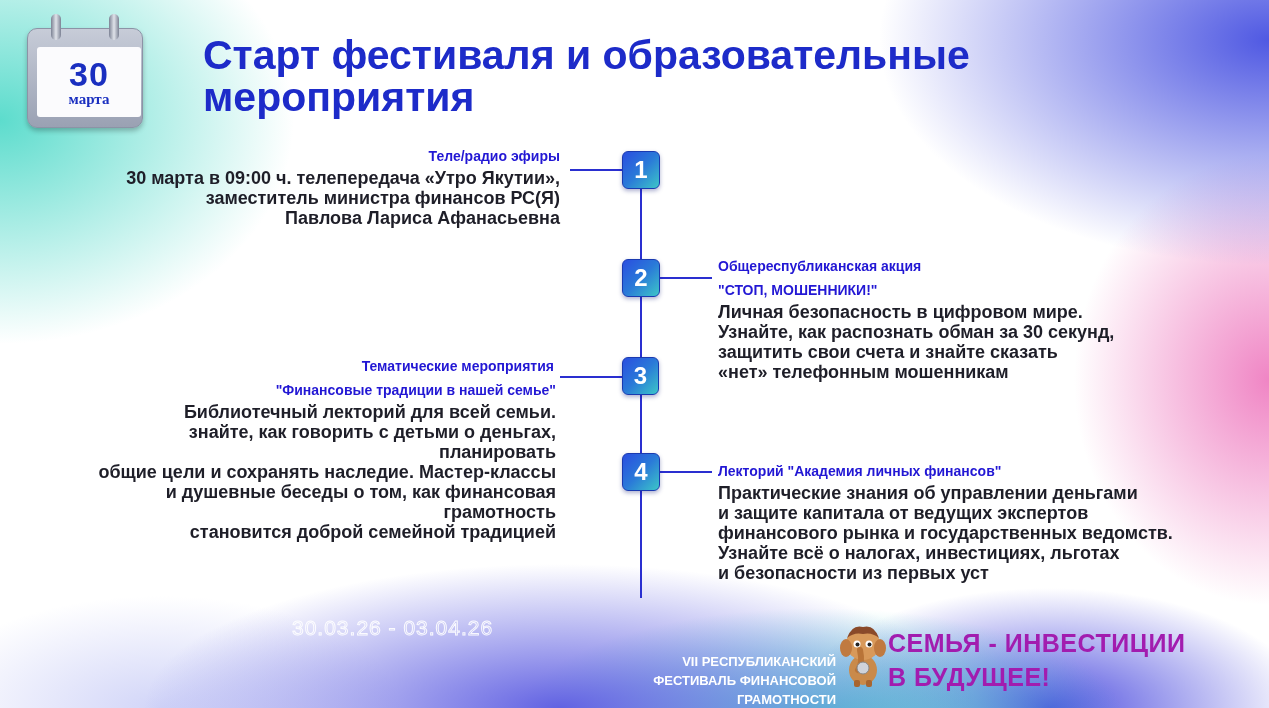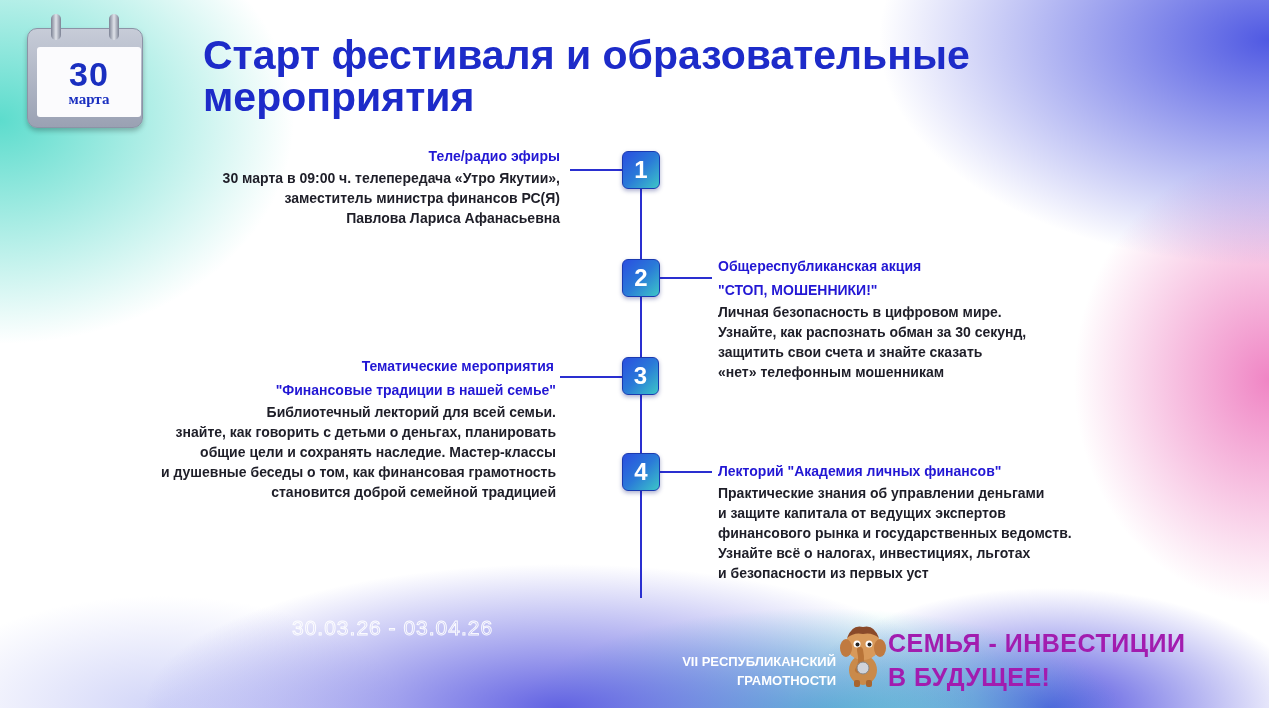--- a/index.html
+++ b/index.html
@@ -45,21 +45,21 @@
     font-family: "Liberation Sans", sans-serif; font-weight: 700;
     font-size: 41px; line-height: 42px; color: #1d2bc9; margin-left: 33px;
   }
 
   .section-title {
     font-family: "Liberation Sans", sans-serif; font-weight: 700;
     font-size: 14px; line-height: 24px; color: #2217d4;
   }
   .body-text {
     font-family: "Liberation Sans", sans-serif; font-weight: 700;
-    font-size: 14px; line-height: 20px; color: #1e1e28;
+    font-size: 18px; line-height: 20px; color: #1e1e28;
   }
   .right-align { text-align: right; }
 
   
   .vline { left: 640px; top: 170px; width: 2px; height: 428px; background: #2a2fd0; }
   .hline { height: 2px; background: #2a2fd0; }
   .marker {
     width: 38px; height: 38px; border-radius: 6px;
     background: linear-gradient(135deg, #2a4ee0 0%, #2a7ad8 50%, #3cc6c8 100%);
     border: 1px solid #1a3ab0;
@@ -159,20 +159,21 @@
     <div>финансового рынка и государственных ведомств.</div>
     <div>Узнайте всё о налогах, инвестициях, льготах</div>
     <div>и безопасности из первых уст</div>
   </div>
 </div>
 
 <div class="abs dates">30.03.26 - 03.04.26</div>
 
 <div class="abs fest">
   <div>VII РЕСПУБЛИКАНСКИЙ</div>
+  <div>ФЕСТИВАЛЬ ФИНАНСОВОЙ</div>
   <div>ГРАМОТНОСТИ</div>
 </div>
 
 <div class="abs mascot">
   <svg width="46" height="64" viewBox="0 0 46 64">
     <ellipse cx="23" cy="46" rx="14" ry="15" fill="#c98a4a"></ellipse>
     <ellipse cx="23" cy="20" rx="17" ry="16" fill="#d8995a"></ellipse>
     <path d="M7 14 Q12 0 23 3 Q34 0 39 14 Q32 8 23 10 Q14 8 7 14Z" fill="#8a4a2a"></path>
     <ellipse cx="6" cy="24" rx="6" ry="9" fill="#c07a40"></ellipse>
     <ellipse cx="40" cy="24" rx="6" ry="9" fill="#c07a40"></ellipse>

